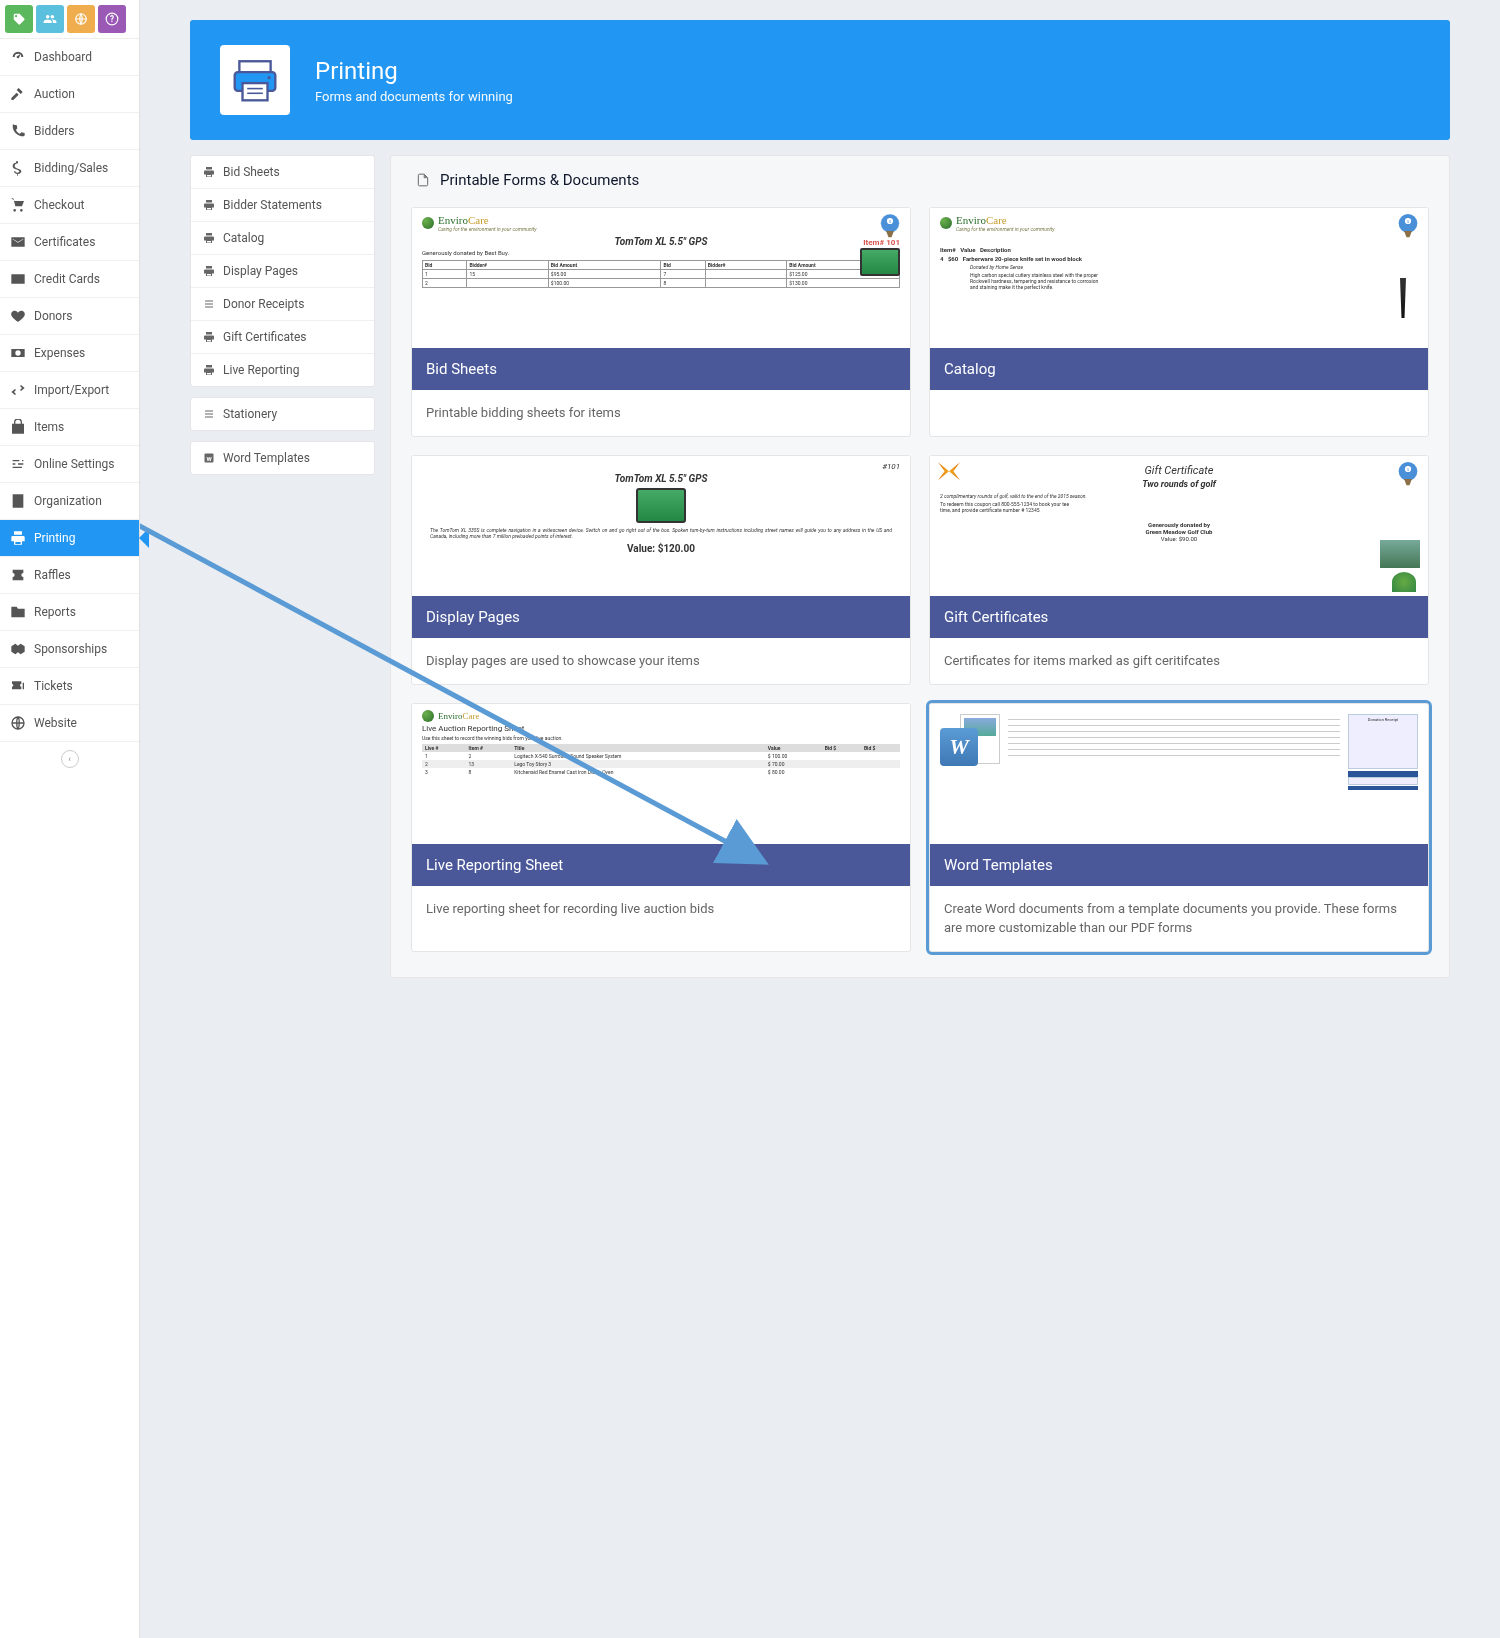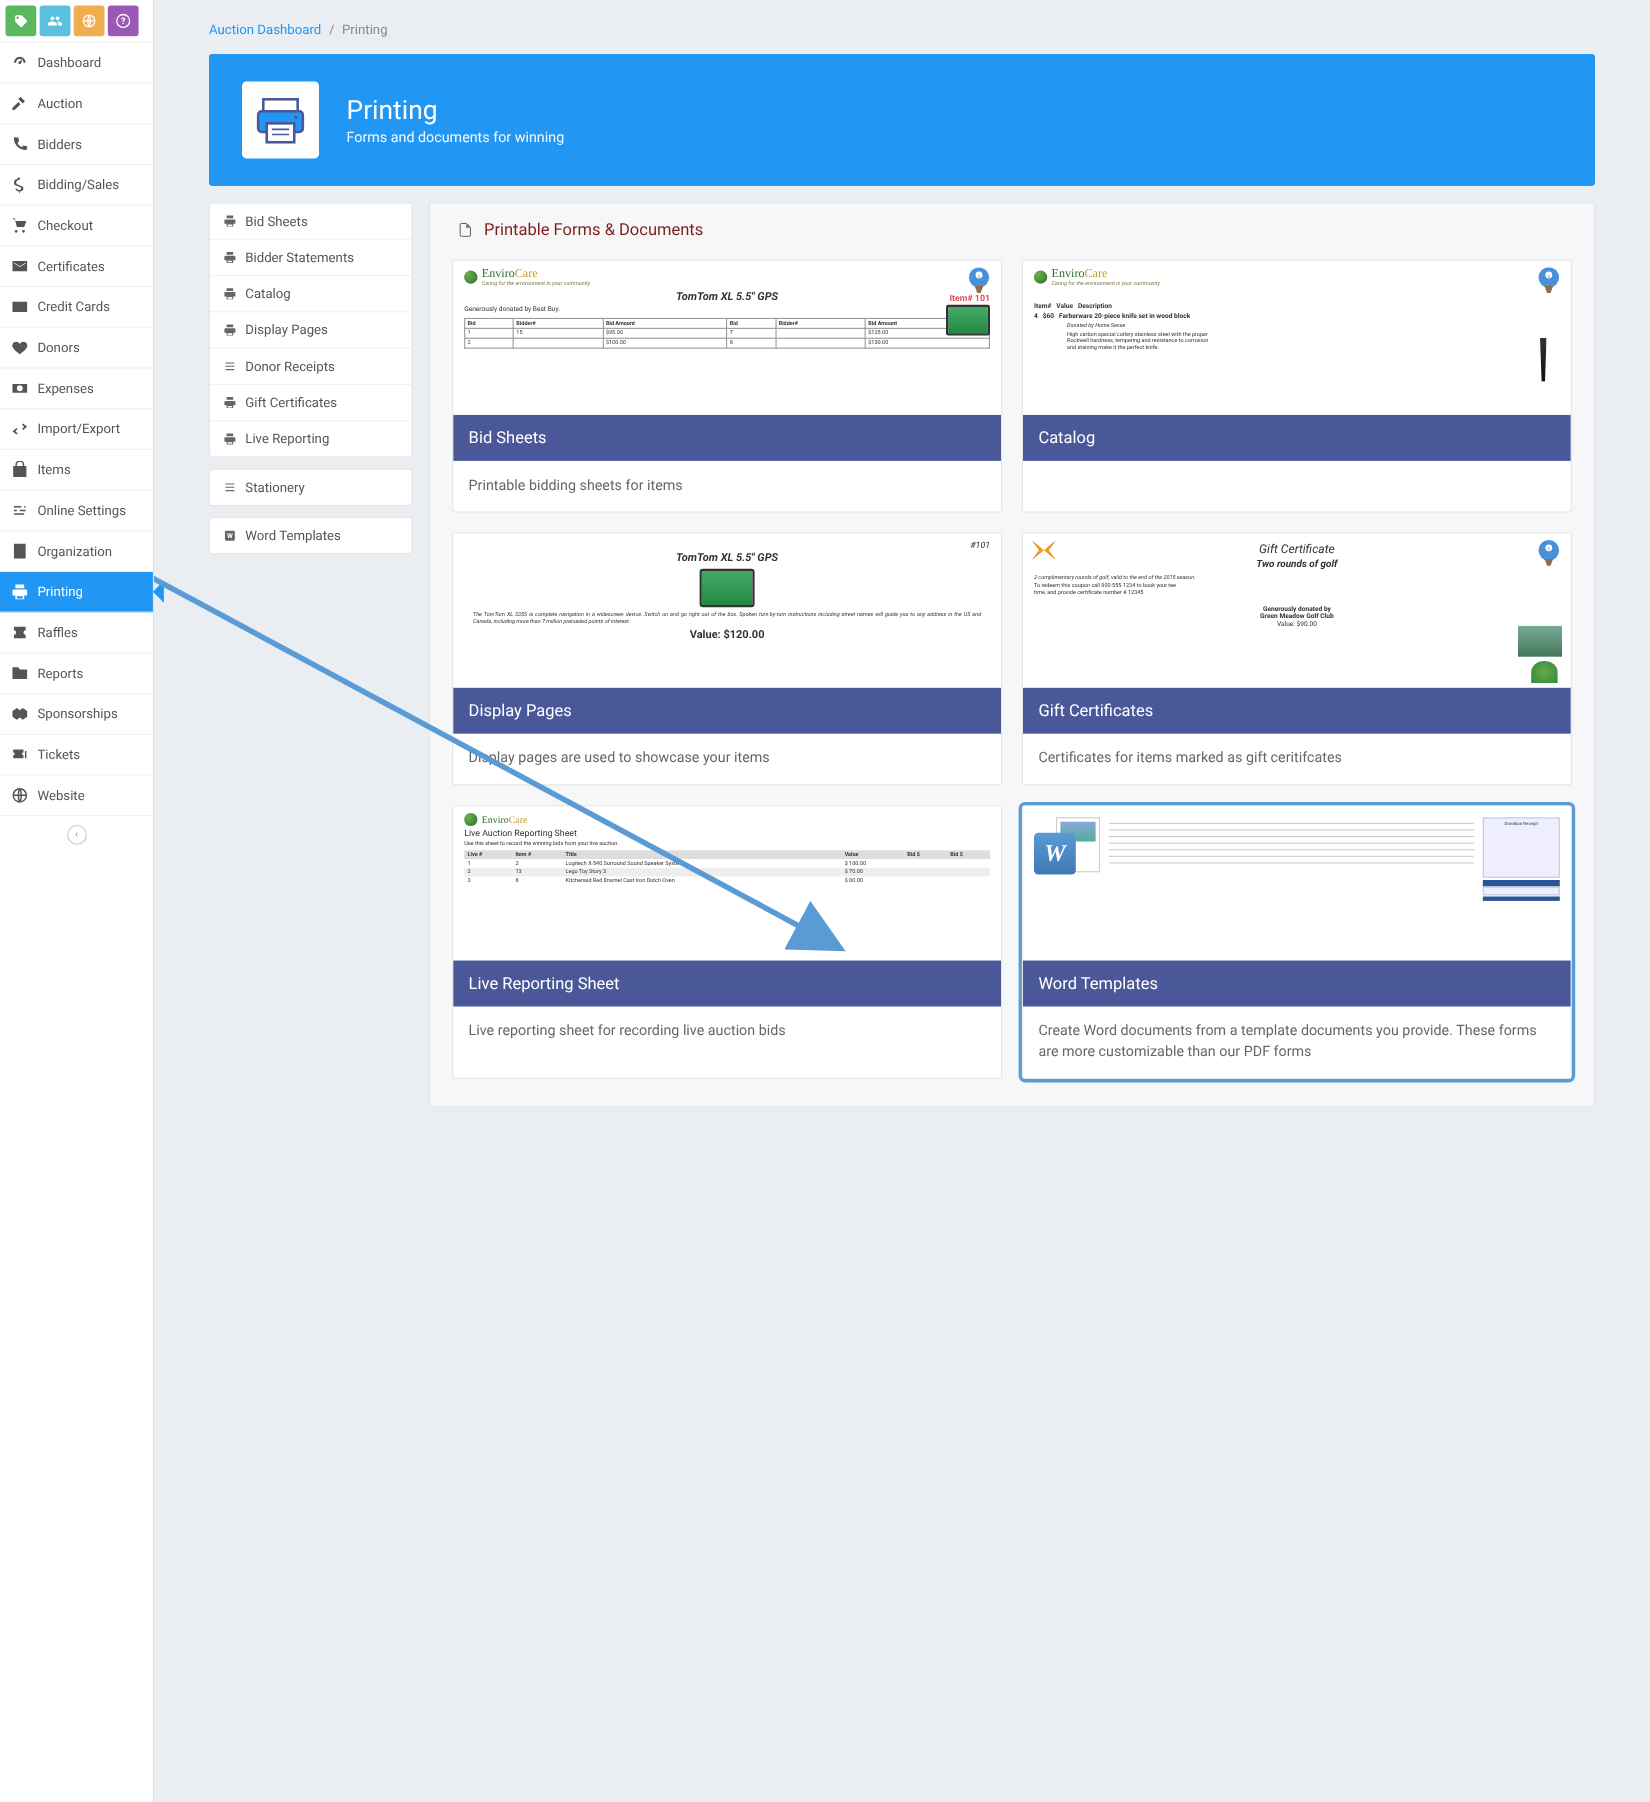--- a/index.html
+++ b/index.html
@@ -34,21 +34,21 @@
 .banner-sub { font-size: 13px; opacity: 0.95; }
 
 .content-row { display: flex; gap: 15px; align-items: flex-start; }
 .side-panel { width: 185px; flex-shrink: 0; }
 .side-group { background: #fff; border: 1px solid #e5e5e5; border-radius: 3px; margin-bottom: 10px; overflow: hidden; }
 .side-link { display: flex; align-items: center; gap: 8px; padding: 9px 12px; font-size: 12px; color: #555; cursor: pointer; border-bottom: 1px solid #f0f0f0; }
 .side-link:last-child { border-bottom: none; }
 .side-link .mi { width: 12px; height: 12px; flex-shrink: 0; }
 
 .cards-area { flex: 1; background: #f5f7f9; border: 1px solid #e5e5e5; border-radius: 3px; padding: 15px 20px 25px 20px; }
-.cards-header { display: flex; align-items: center; gap: 10px; color: #7f1d1d; font-size: 15px; margin-bottom: 18px; padding-left: 5px; }
+.cards-header { display: flex; align-items: center; gap: 10px; color: #0f172a; font-size: 15px; margin-bottom: 18px; padding-left: 5px; }
 .cards-grid { display: grid; grid-template-columns: 1fr 1fr; gap: 18px; }
 .card { background: #fff; border: 1px solid #e5e5e5; border-radius: 3px; overflow: hidden; display: flex; flex-direction: column; cursor: pointer; }
 .card.highlighted { outline: 3px solid #5b9bd5; }
 .card-img { height: 140px; background: #f9f9f9; display: flex; align-items: flex-end; justify-content: center; font-size: 10px; color: #888; overflow: hidden; position: relative; }
 .card-title { background: #4a5899; color: #fff; padding: 12px 14px; font-size: 15px; }
 .card-desc { padding: 14px; font-size: 13px; color: #666; line-height: 1.4; }
 
 
 .arrow-svg { position: absolute; top: 0; left: 0; pointer-events: none; z-index: 100; }
 
@@ -270,25 +270,20 @@
   <div class="main">
     <svg class="arrow-svg" width="900" height="950">
       <defs>
         <marker id="arrowhead" markerWidth="10" markerHeight="10" refX="8" refY="5" orient="auto">
           <polygon points="0 0, 10 5, 0 10" fill="#5b9bd5"></polygon>
         </marker>
       </defs>
       <line x1="-30" y1="510" x2="620" y2="860" stroke="#5b9bd5" stroke-width="5" marker-end="url(#arrowhead)"></line>
     </svg>
 
-    <div class="breadcrumb">
-      <a href="#">Auction Dashboard</a>
-      <span class="sep">/</span>
-      <span class="current">Printing</span>
-    </div>
 
     <div class="header-banner">
       <div class="printer-icon">
         <svg width="50" height="50" viewBox="0 0 64 64">
             <rect x="12" y="8" width="40" height="14" fill="#fff" stroke="#4a5899" stroke-width="3"></rect>
             <rect x="6" y="22" width="52" height="24" rx="4" fill="#2196f3" stroke="#4a5899" stroke-width="3"></rect>
             <rect x="16" y="36" width="32" height="22" fill="#fff" stroke="#4a5899" stroke-width="3"></rect>
             <line x1="22" y1="43" x2="42" y2="43" stroke="#4a5899" stroke-width="2"></line>
             <line x1="22" y1="49" x2="42" y2="49" stroke="#4a5899" stroke-width="2"></line>
             <circle cx="50" cy="29" r="2" fill="#4a5899"></circle>

